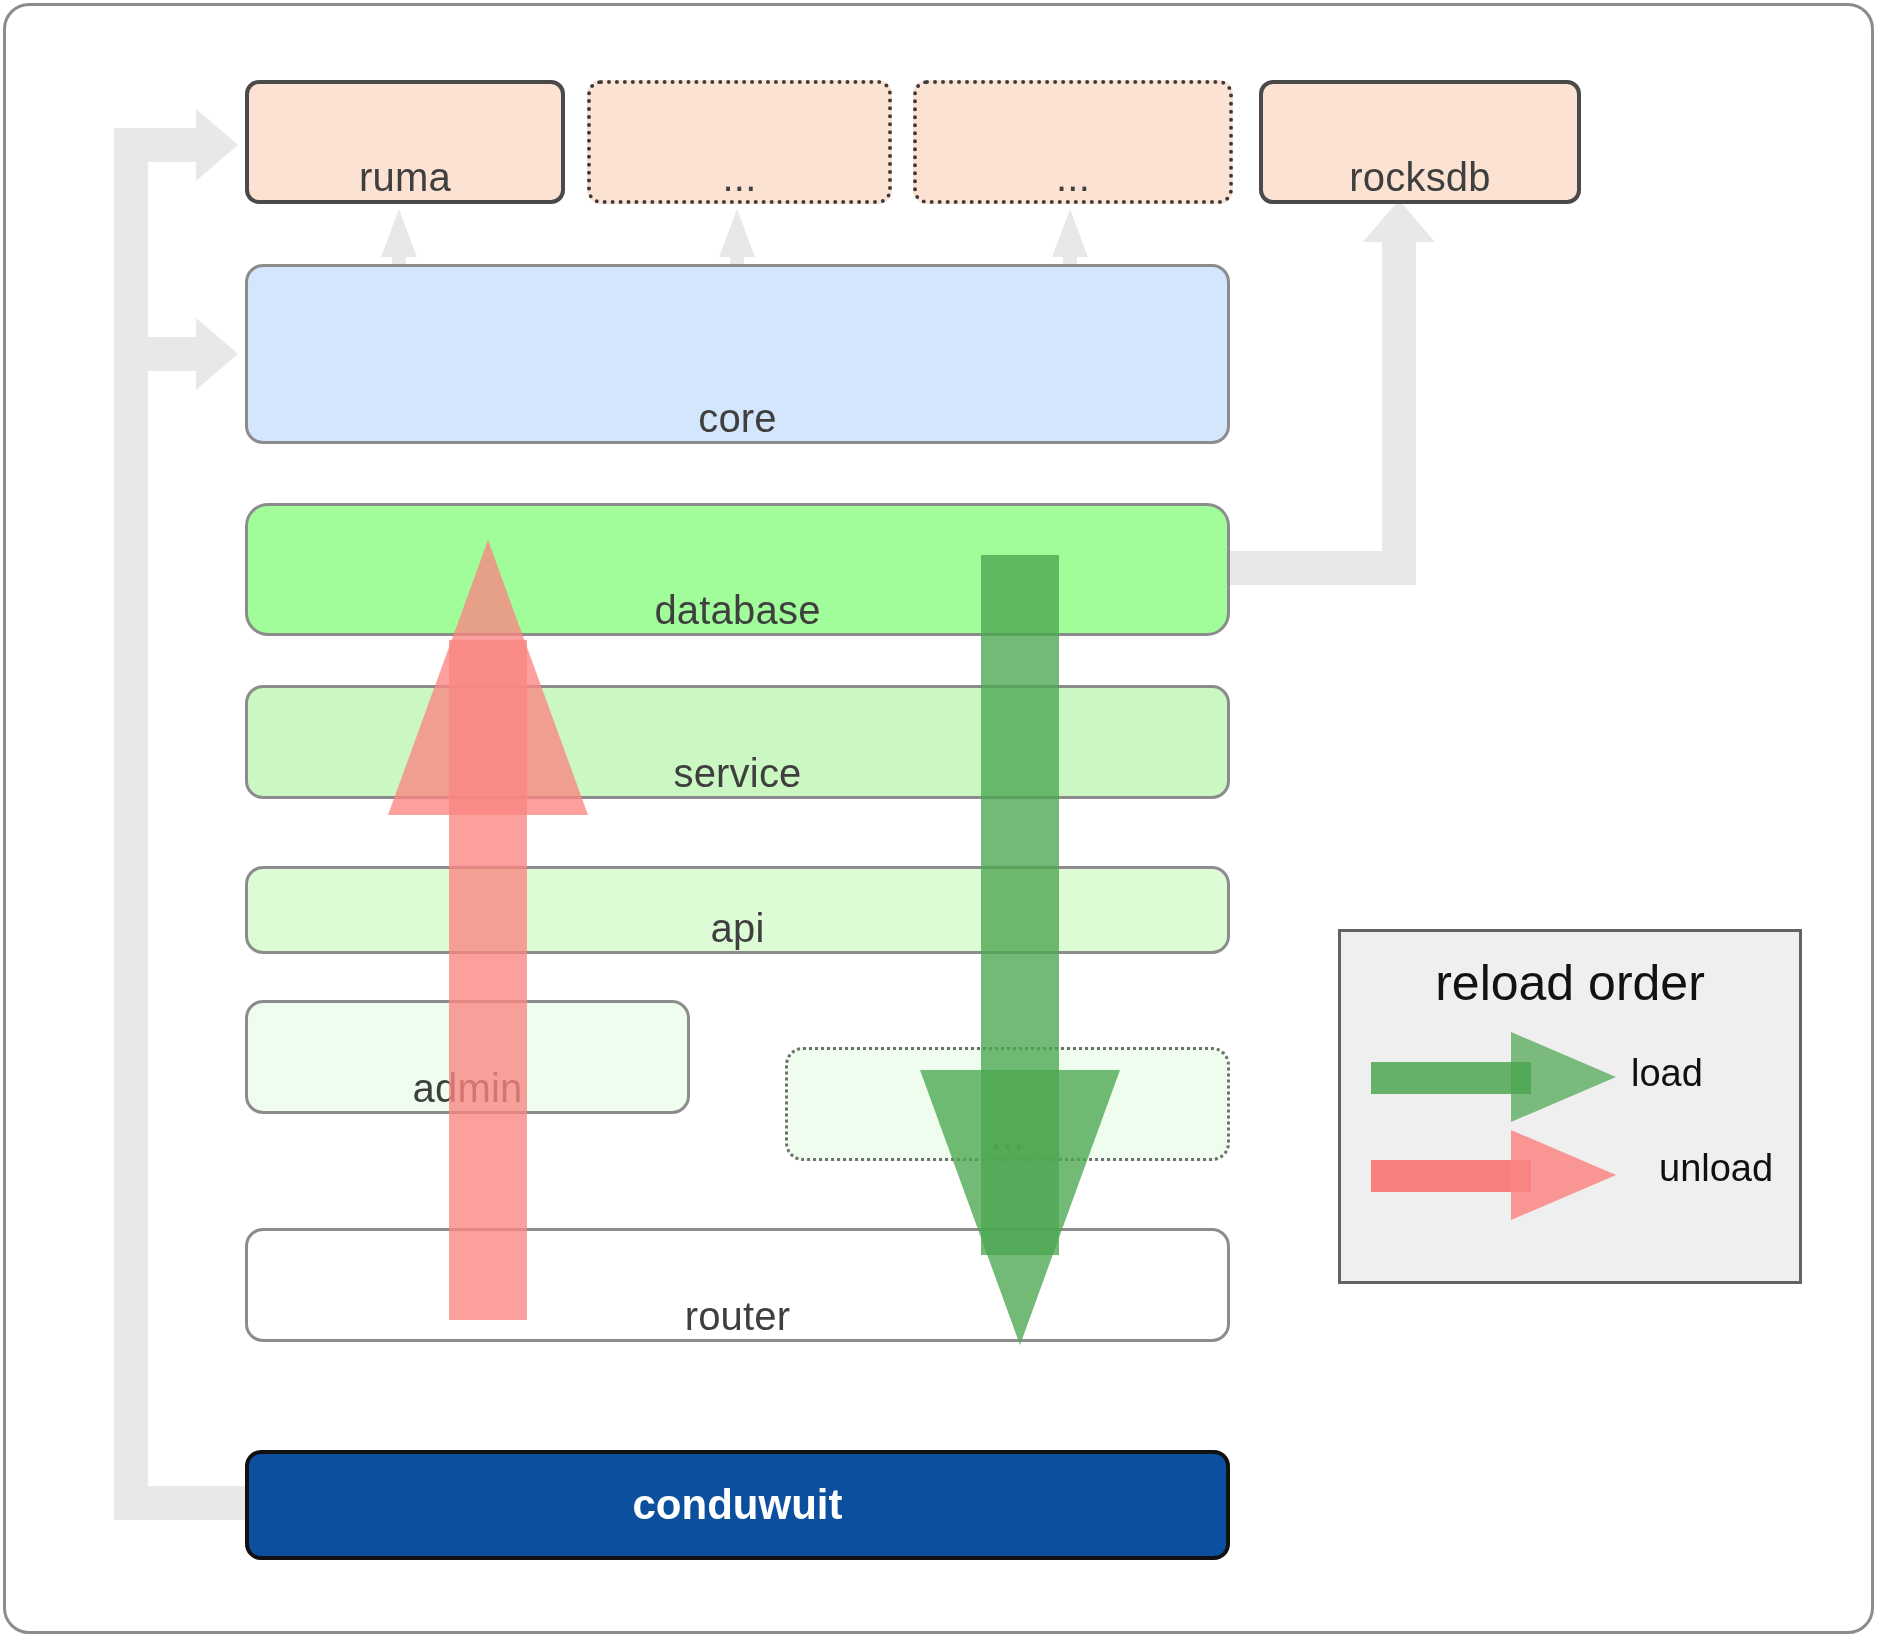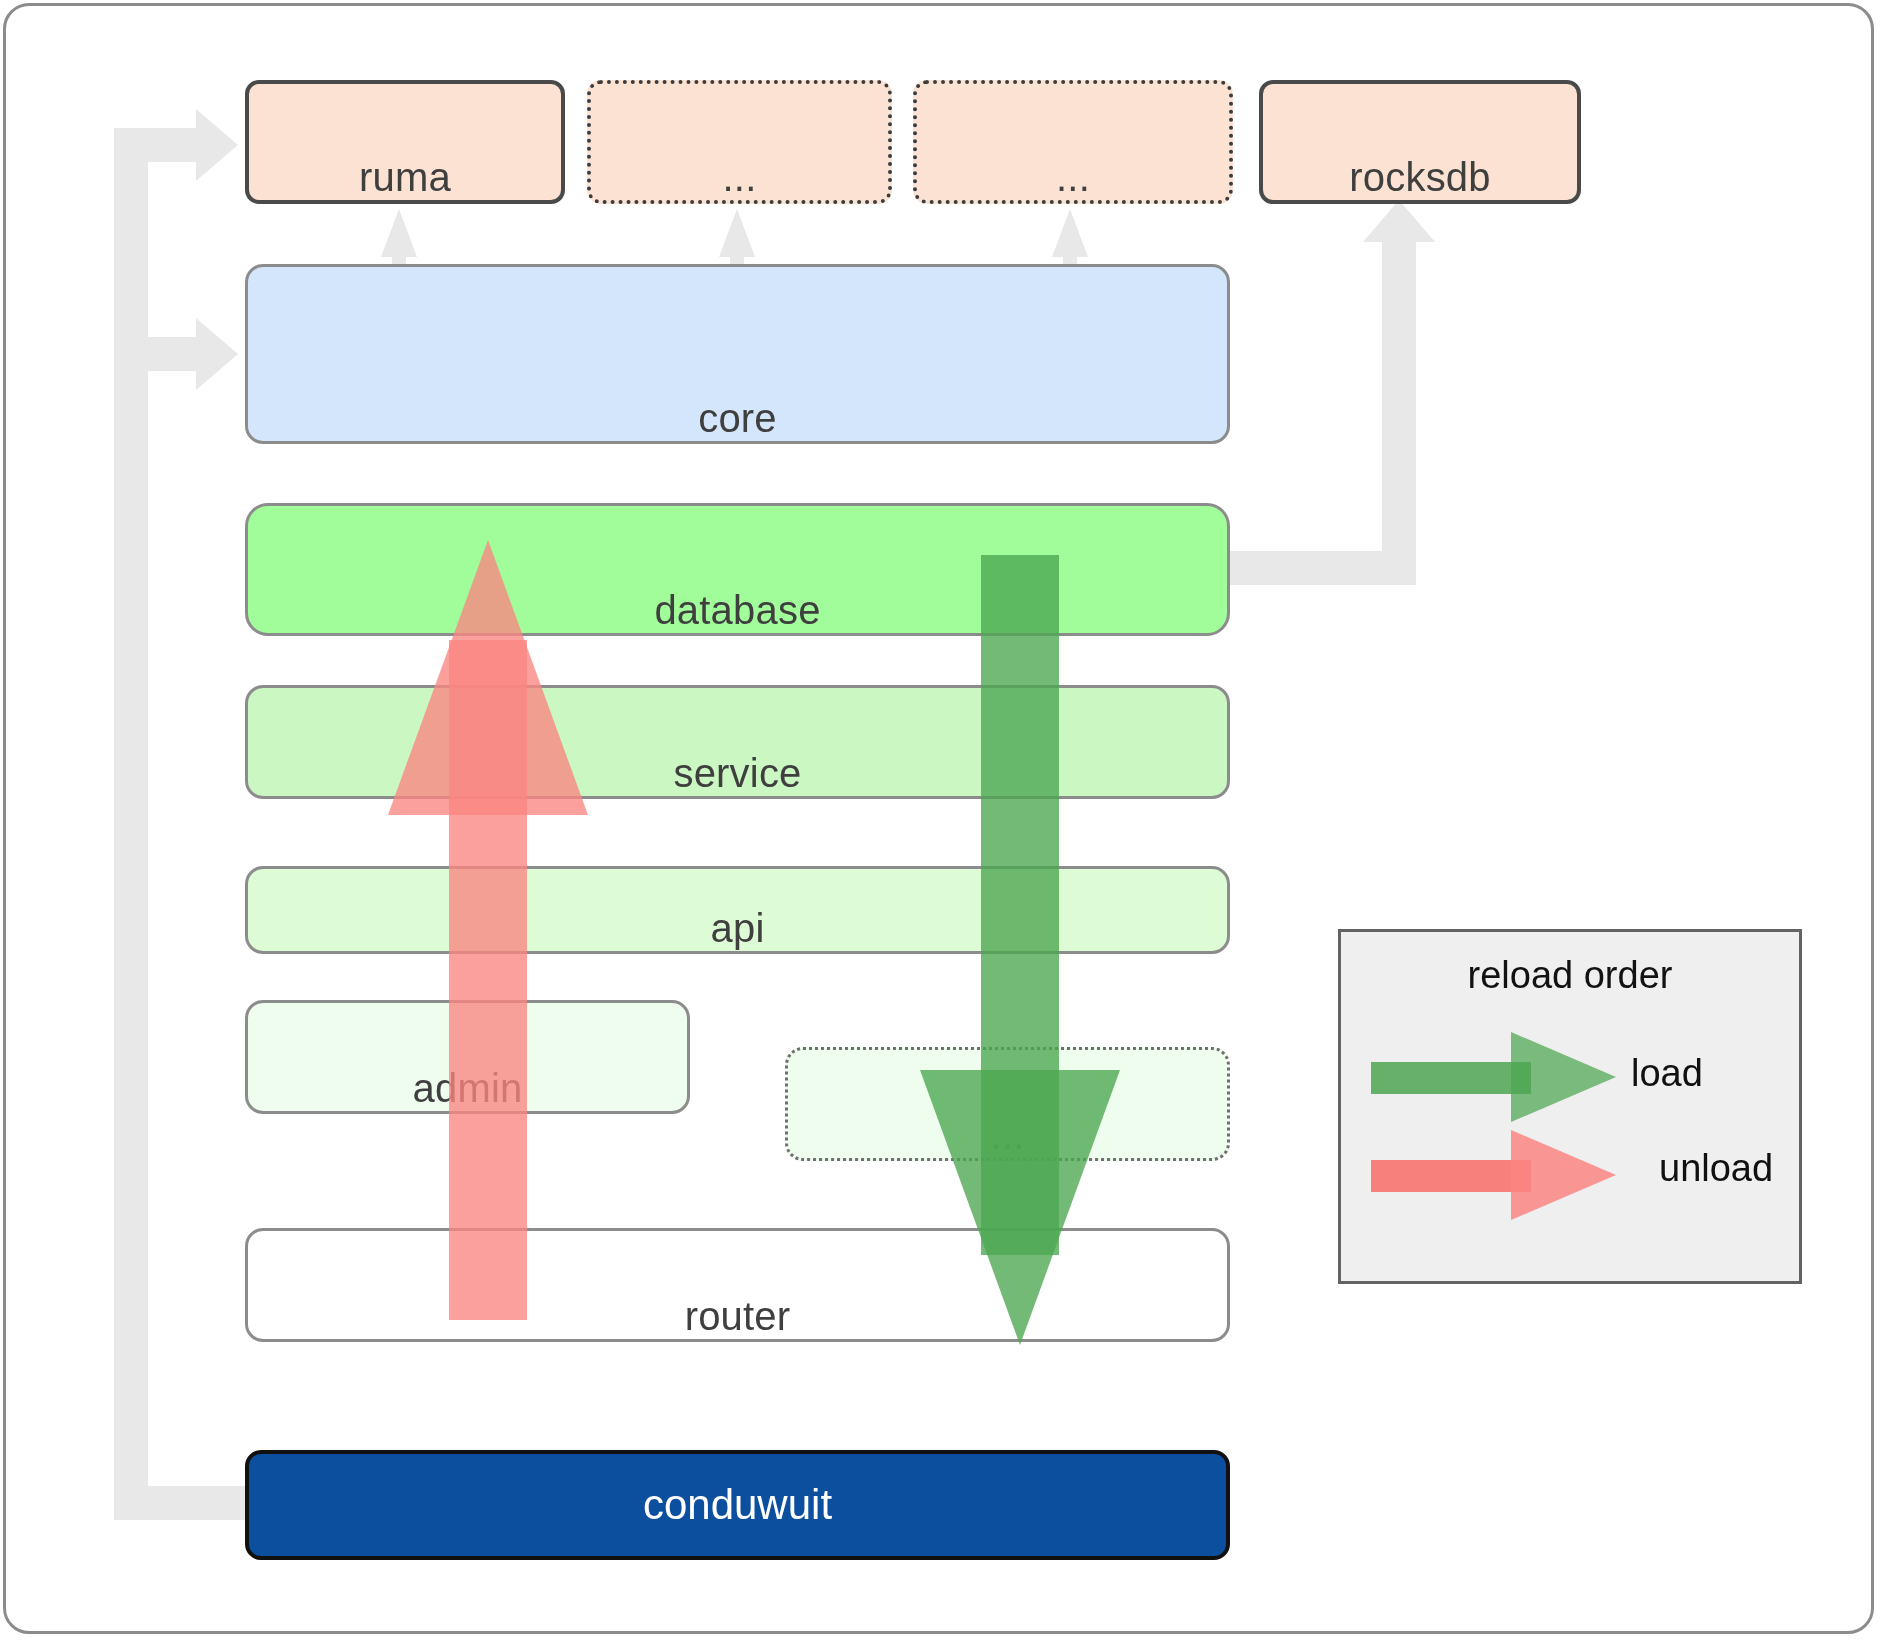--- a/index.html
+++ b/index.html
@@ -91,21 +91,21 @@
     height: 110px;
     background: #0b4f9e;
     border: 4px solid #111111;
     border-radius: 16px;
     box-sizing: border-box;
     display: flex;
     align-items: center;
     justify-content: center;
     color: #ffffff;
     font-size: 42px;
-    font-weight: normal;
+    font-weight: bold;
     z-index: 5;
   }
 
   
   .grey { position: absolute; background: #e8e8e8; z-index: 1; }
   .grey-arrow-r {
     position: absolute;
     width: 0; height: 0;
     border-top: 36px solid transparent;
     border-bottom: 36px solid transparent;
@@ -151,21 +151,21 @@
     border: 3px solid #636363;
     box-sizing: border-box;
     z-index: 6;
   }
   .legend-title {
     position: absolute;
     top: 22px;
     left: 0;
     width: 100%;
     text-align: center;
-    font-size: 38px;
+    font-size: 50px;
     color: #121212;
   }
   .legend-label {
     position: absolute;
     font-size: 38px;
     color: #101010;
     left: 290px;
   }
   .legend-label.load   { top: 120px; text-align: right; }
   .legend-label.unload { top: 215px; margin-left: 28px; }

